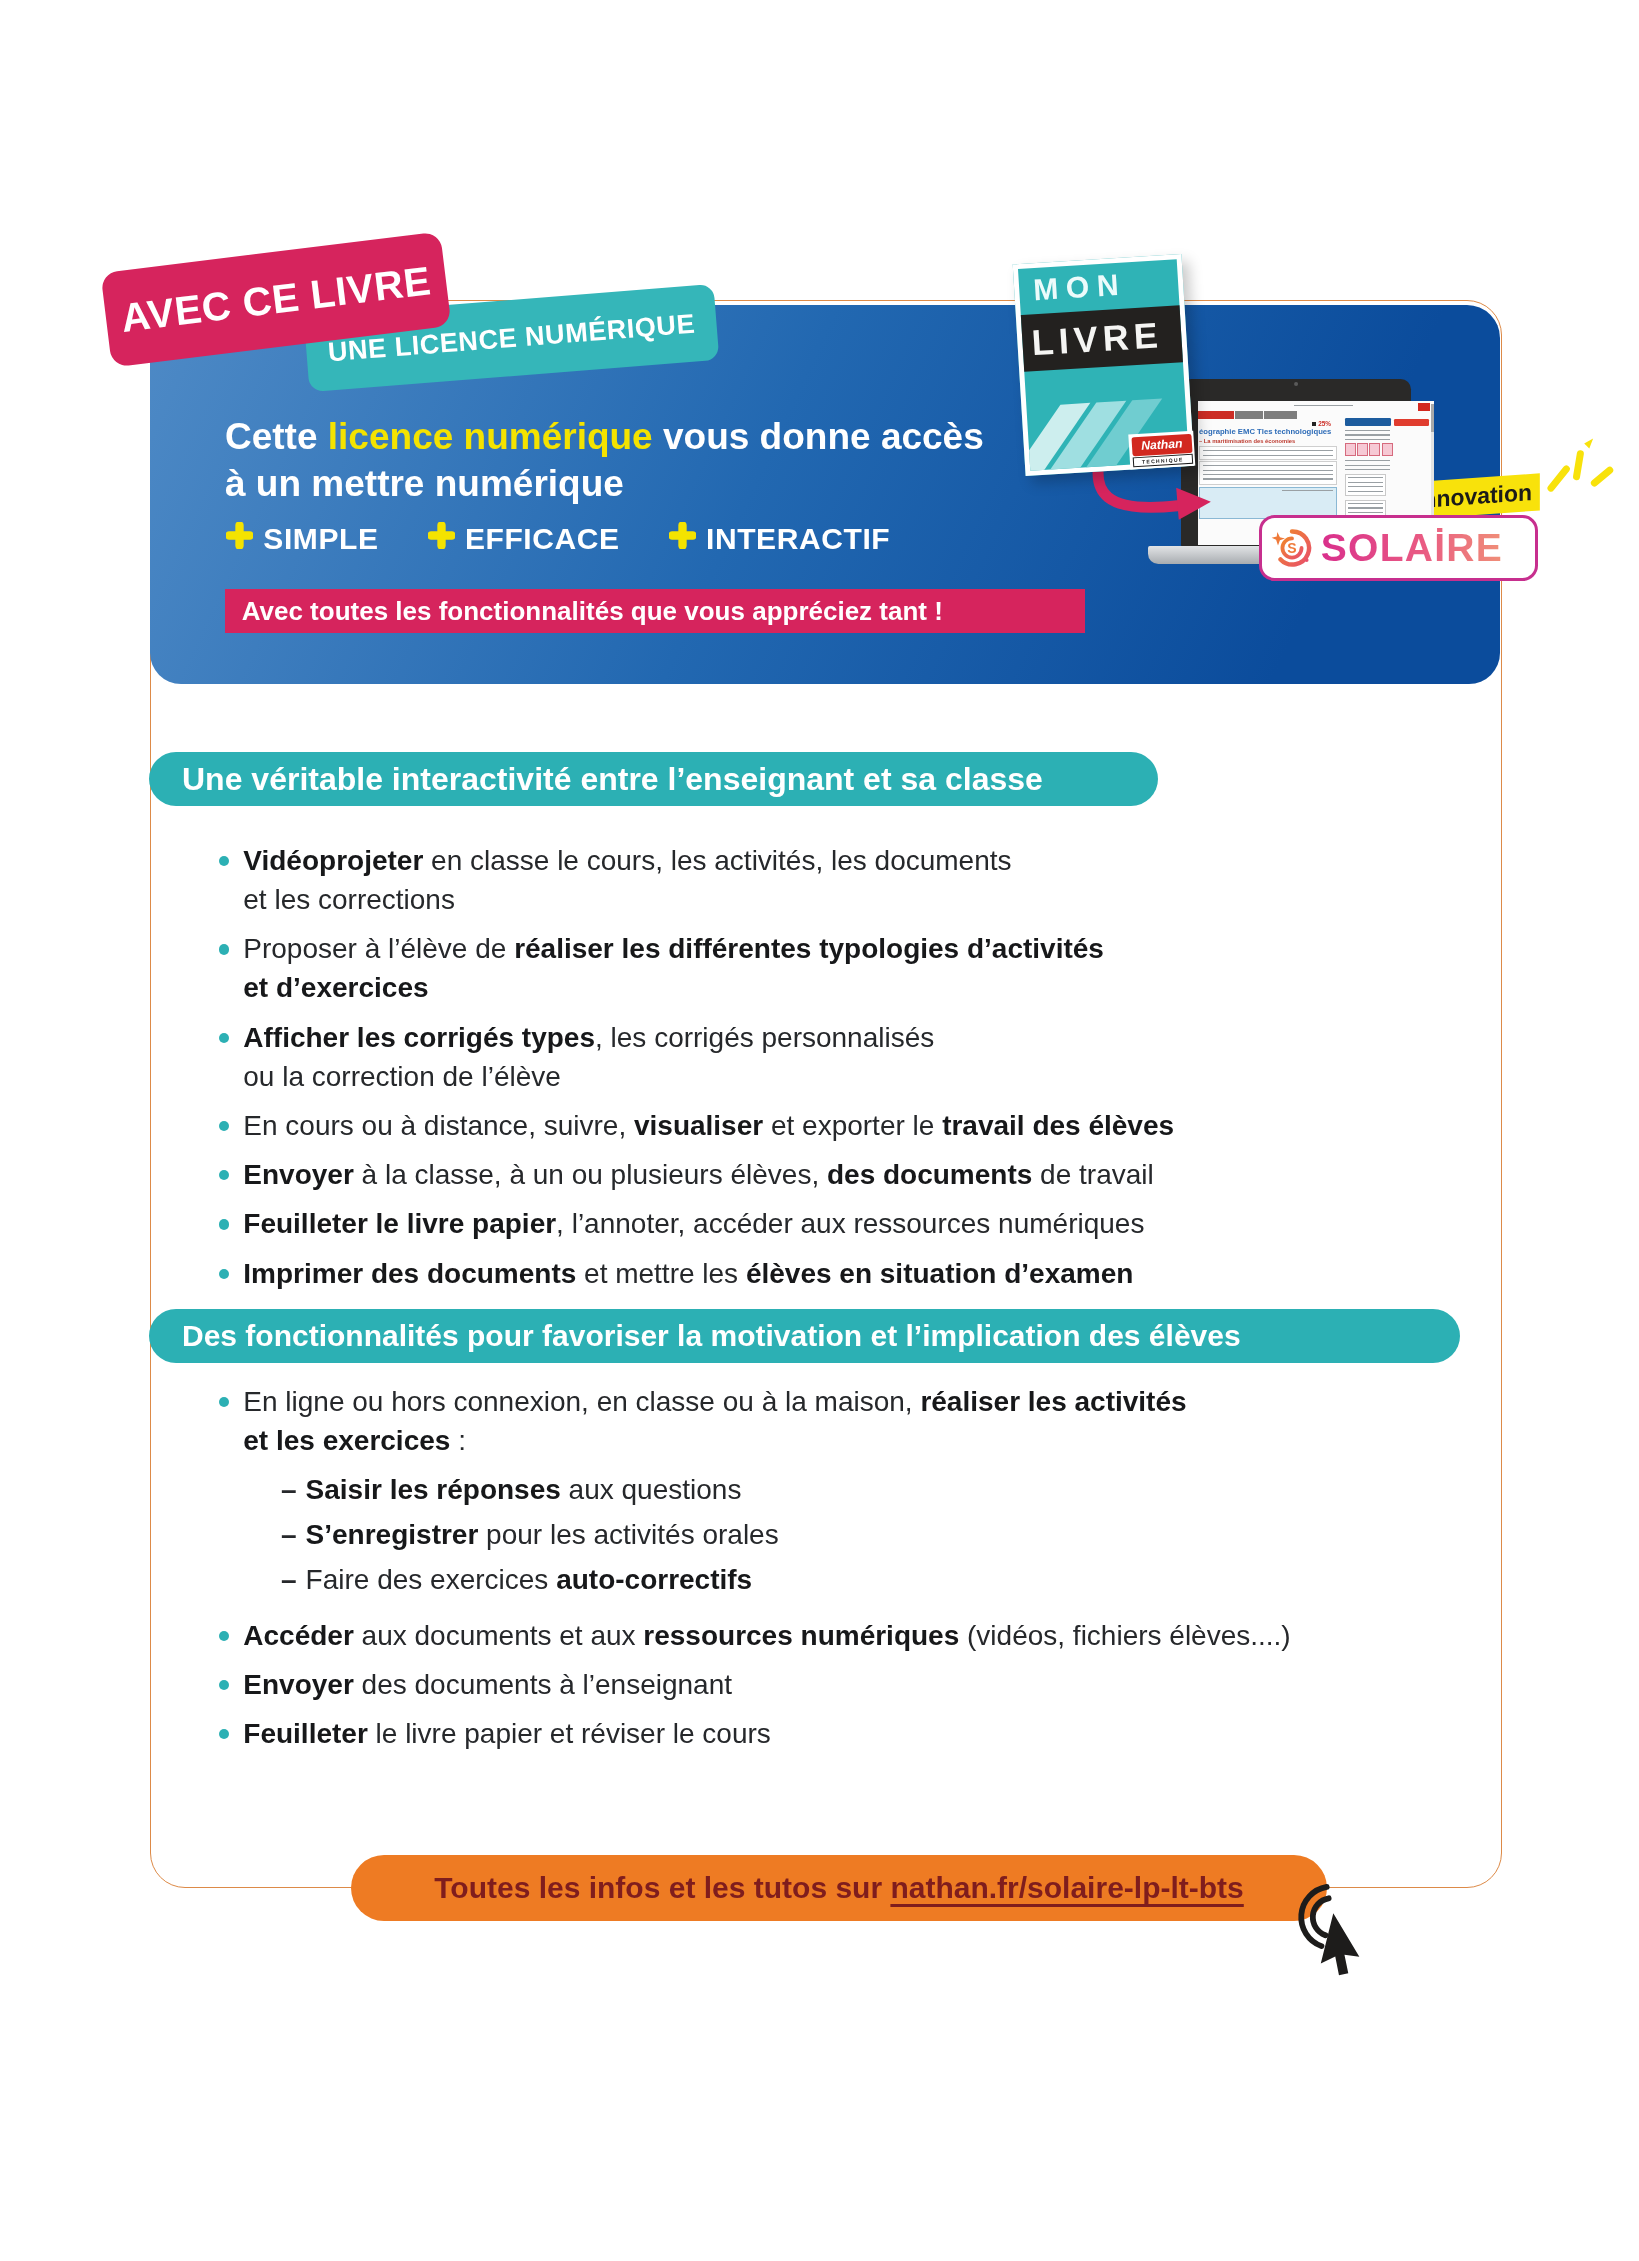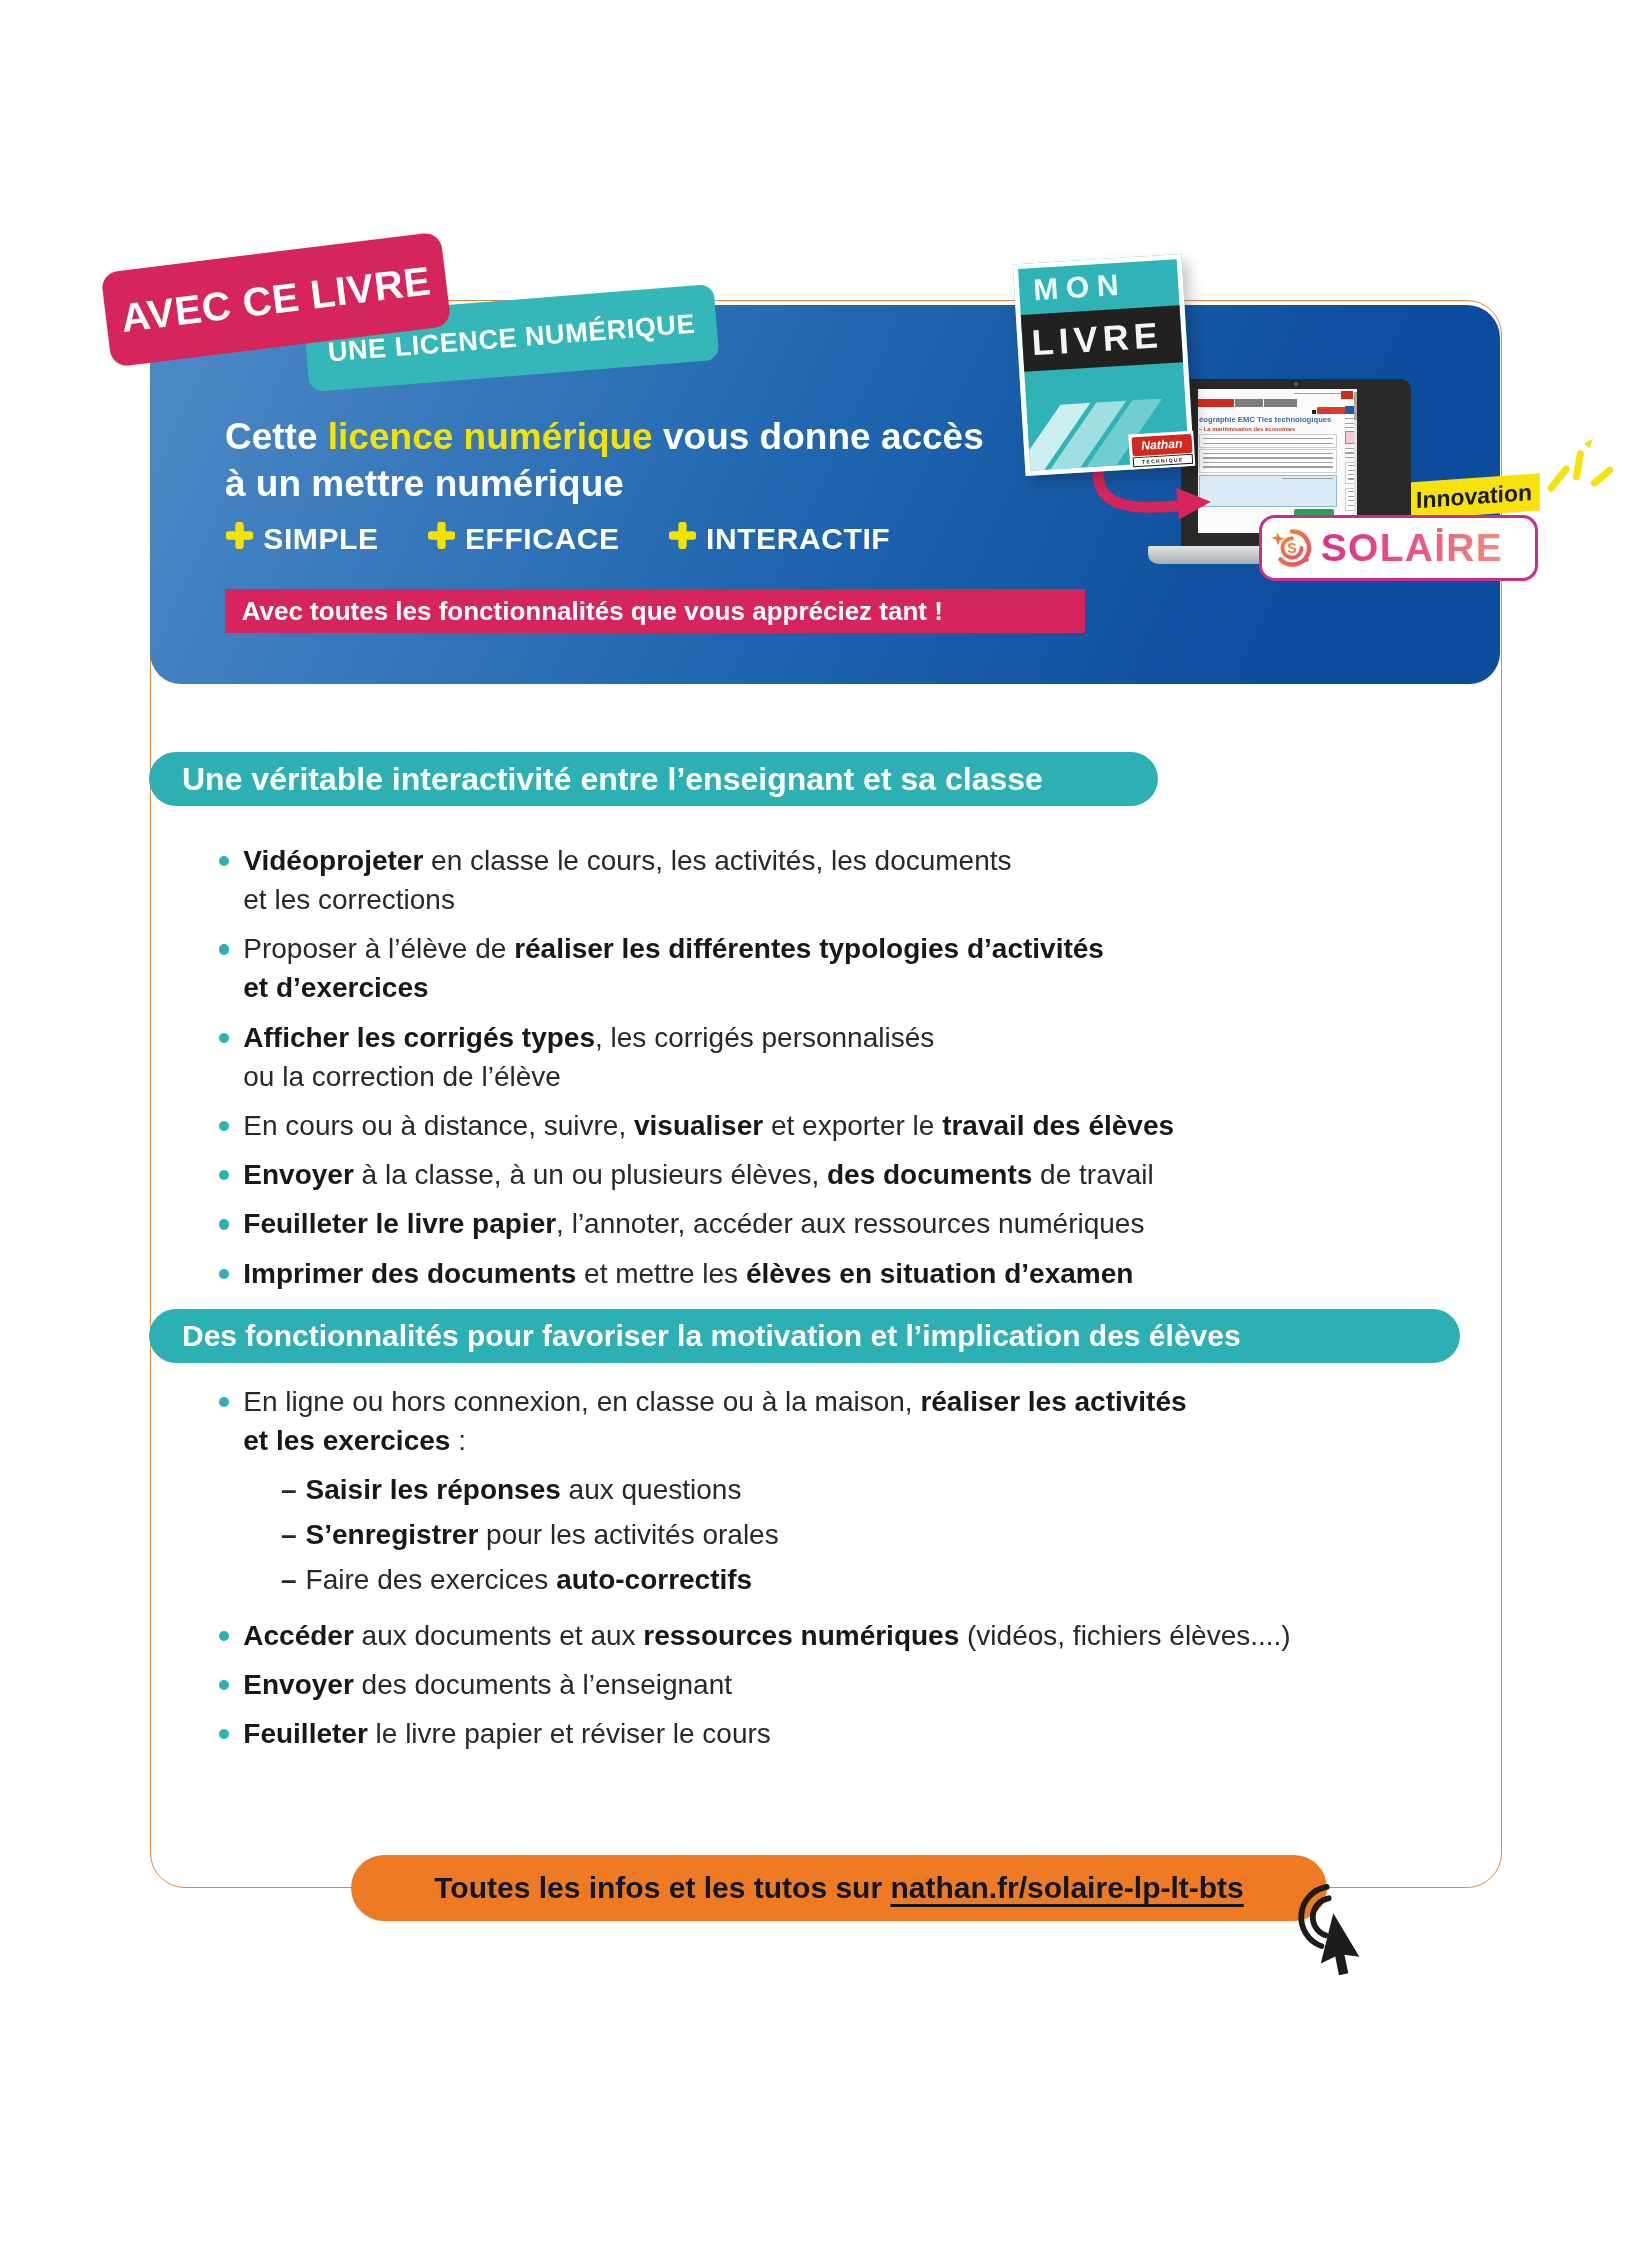--- a/index.html
+++ b/index.html
@@ -48,21 +48,21 @@
   .nathan{position:absolute;right:-6.4px;bottom:-5.1px;width:60px;background:#ffffff;padding:2.6px;z-index:2;}
   .nathan-red{background:#d2281f;border-radius:2.6px;color:#fff;font-weight:bold;font-style:italic;
         font-size:12.2px;text-align:center;line-height:19px;}
   .nathan-tag{margin-top:1.3px;border:1.3px solid #1a1a1a;background:#fff;color:#1a1a1a;font-size:5.1px;
         letter-spacing:1.3px;text-align:center;font-weight:bold;padding:0.6px 0;}
 
   
   .laptop{position:absolute;left:1181px;top:379px;width:230px;height:168px;background:#2a2928;
         border-radius:10.3px 10.3px 2.6px 2.6px;z-index:4;}
   .webcam{position:absolute;left:50%;top:3.2px;width:3.9px;height:3.9px;border-radius:50%;background:#5a5a5a;transform:translateX(-50%);}
-  .screen{position:absolute;left:16.7px;top:10px;width:159px;height:144px;background:#fbfbfb;overflow:hidden;}
+  .screen{position:absolute;left:16.7px;top:22px;width:236px;height:144px;background:#fbfbfb;overflow:hidden;}
   .lap-base{position:absolute;left:1148px;top:546px;width:297px;height:18px;
         background:linear-gradient(#e2e4e6,#a8acb0);border-radius:1.9px 1.9px 10.3px 10.3px;z-index:4;}
   .lap-notch{position:absolute;left:50%;top:0;width:58px;height:5.8px;background:#c6c9cc;
         border-radius:0 0 5.1px 5.1px;transform:translateX(-50%);}
 
   
   .sk{background:repeating-linear-gradient(to bottom,#9aa0a4 0 1.3px,transparent 1.3px 4.5px);}
   .scr-topline{position:absolute;left:96px;top:3.9px;width:59px;height:3.2px;}
   .scr-logo{position:absolute;right:3.9px;top:1.9px;width:11.6px;height:8.4px;background:#d2281f;}
   .tabbar{position:absolute;left:0;top:10.3px;height:7.7px;display:flex;gap:1.3px;}
@@ -118,21 +118,21 @@
   .btxt{font-size:28px;line-height:39px;white-space:pre-line;color:#26282b;}
   .btxt b{color:#17181a;}
   .subs{margin:3.9px 0 16.7px 62px;}
   .sub{display:flex;gap:9px;margin-bottom:5.8px;}
   .sub .btxt{white-space:nowrap;}
   .dash{font-size:28px;line-height:39px;font-weight:bold;}
 
   
   .footer-pill{position:absolute;left:351px;top:1855px;width:976px;height:66px;background:#ee7b23;
         border-radius:33px;z-index:2;display:flex;align-items:center;justify-content:center;
-        color:#0f172a;font-weight:bold;font-size:30px;white-space:pre;}
+        color:#7f1d1d;font-weight:bold;font-size:30px;white-space:pre;}
   .footer-link{text-decoration:underline;text-decoration-thickness:2.6px;text-underline-offset:5.8px;cursor:pointer;}
   .cursor-svg{position:absolute;left:1282px;top:1867px;z-index:3;}
 </style>
 </head>
 <body>
 
 <div class="page">
 
   <div class="container-border"></div>
 

